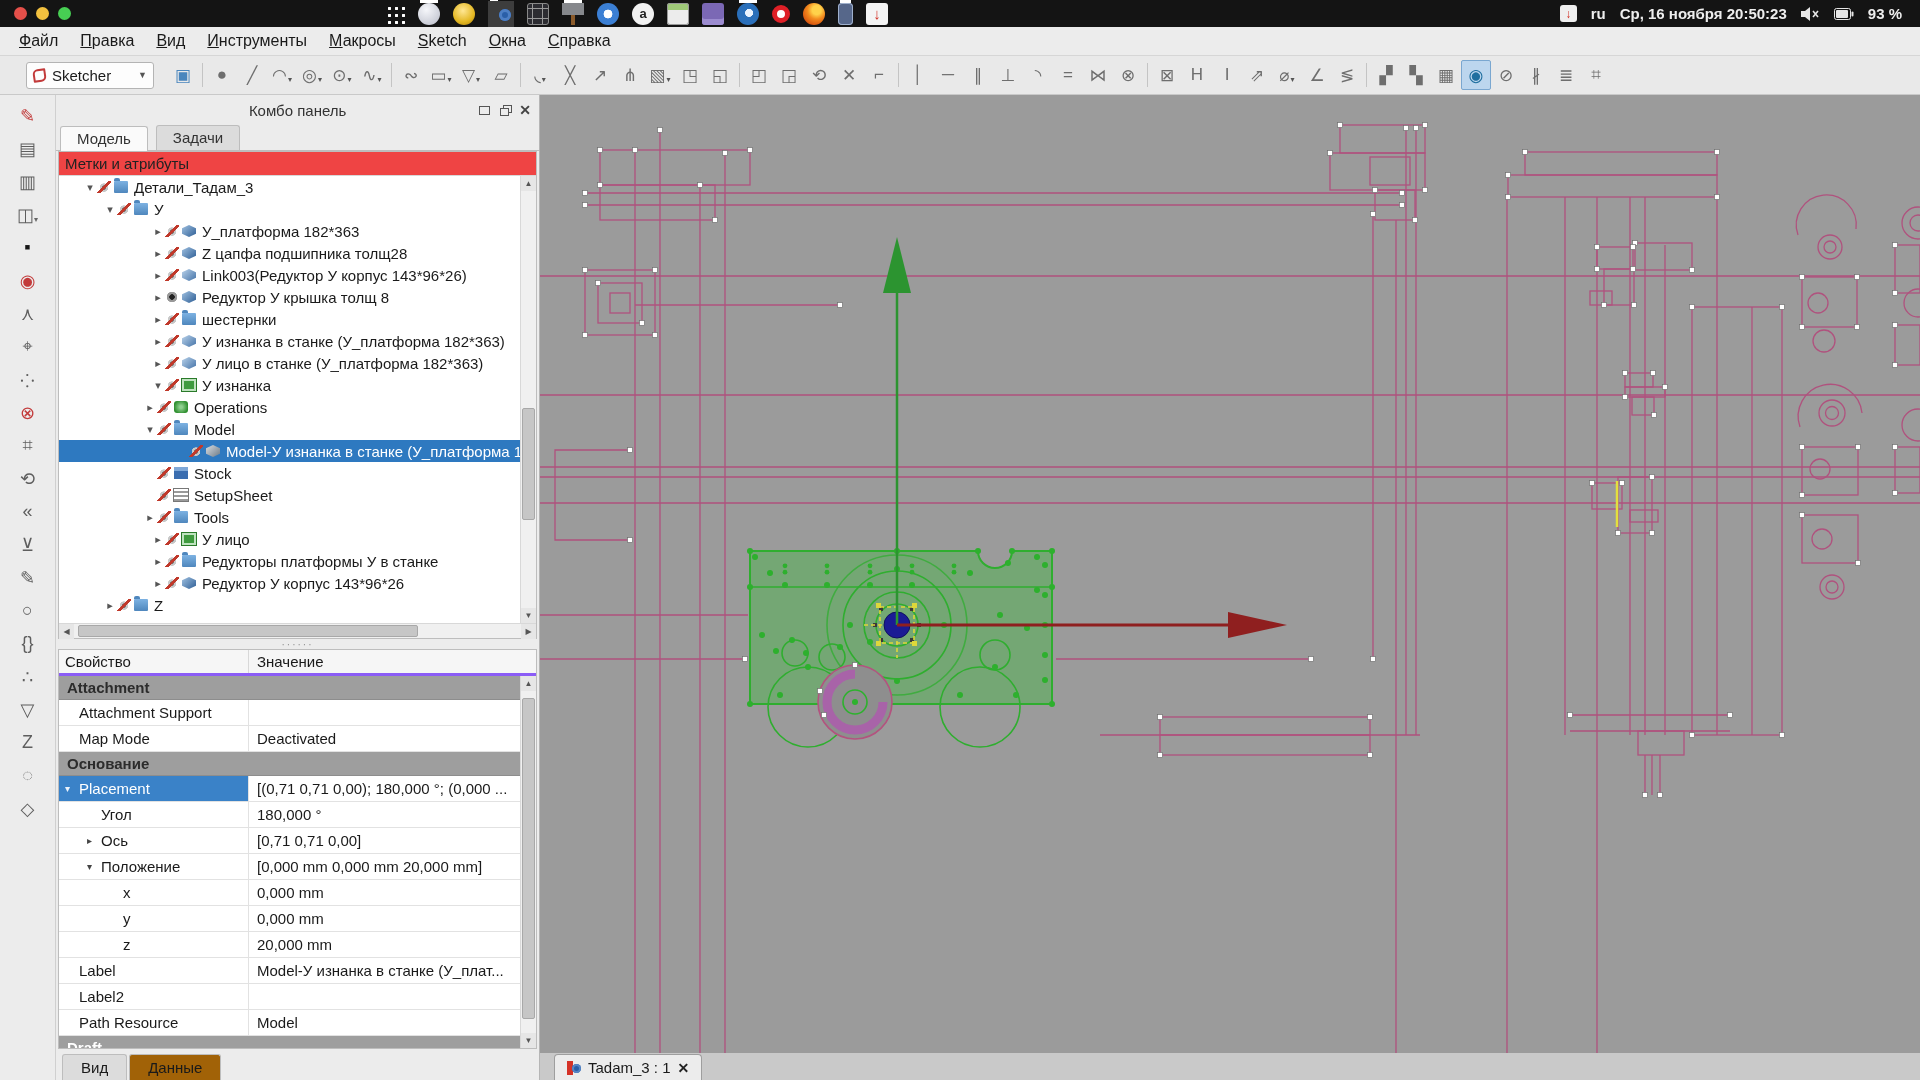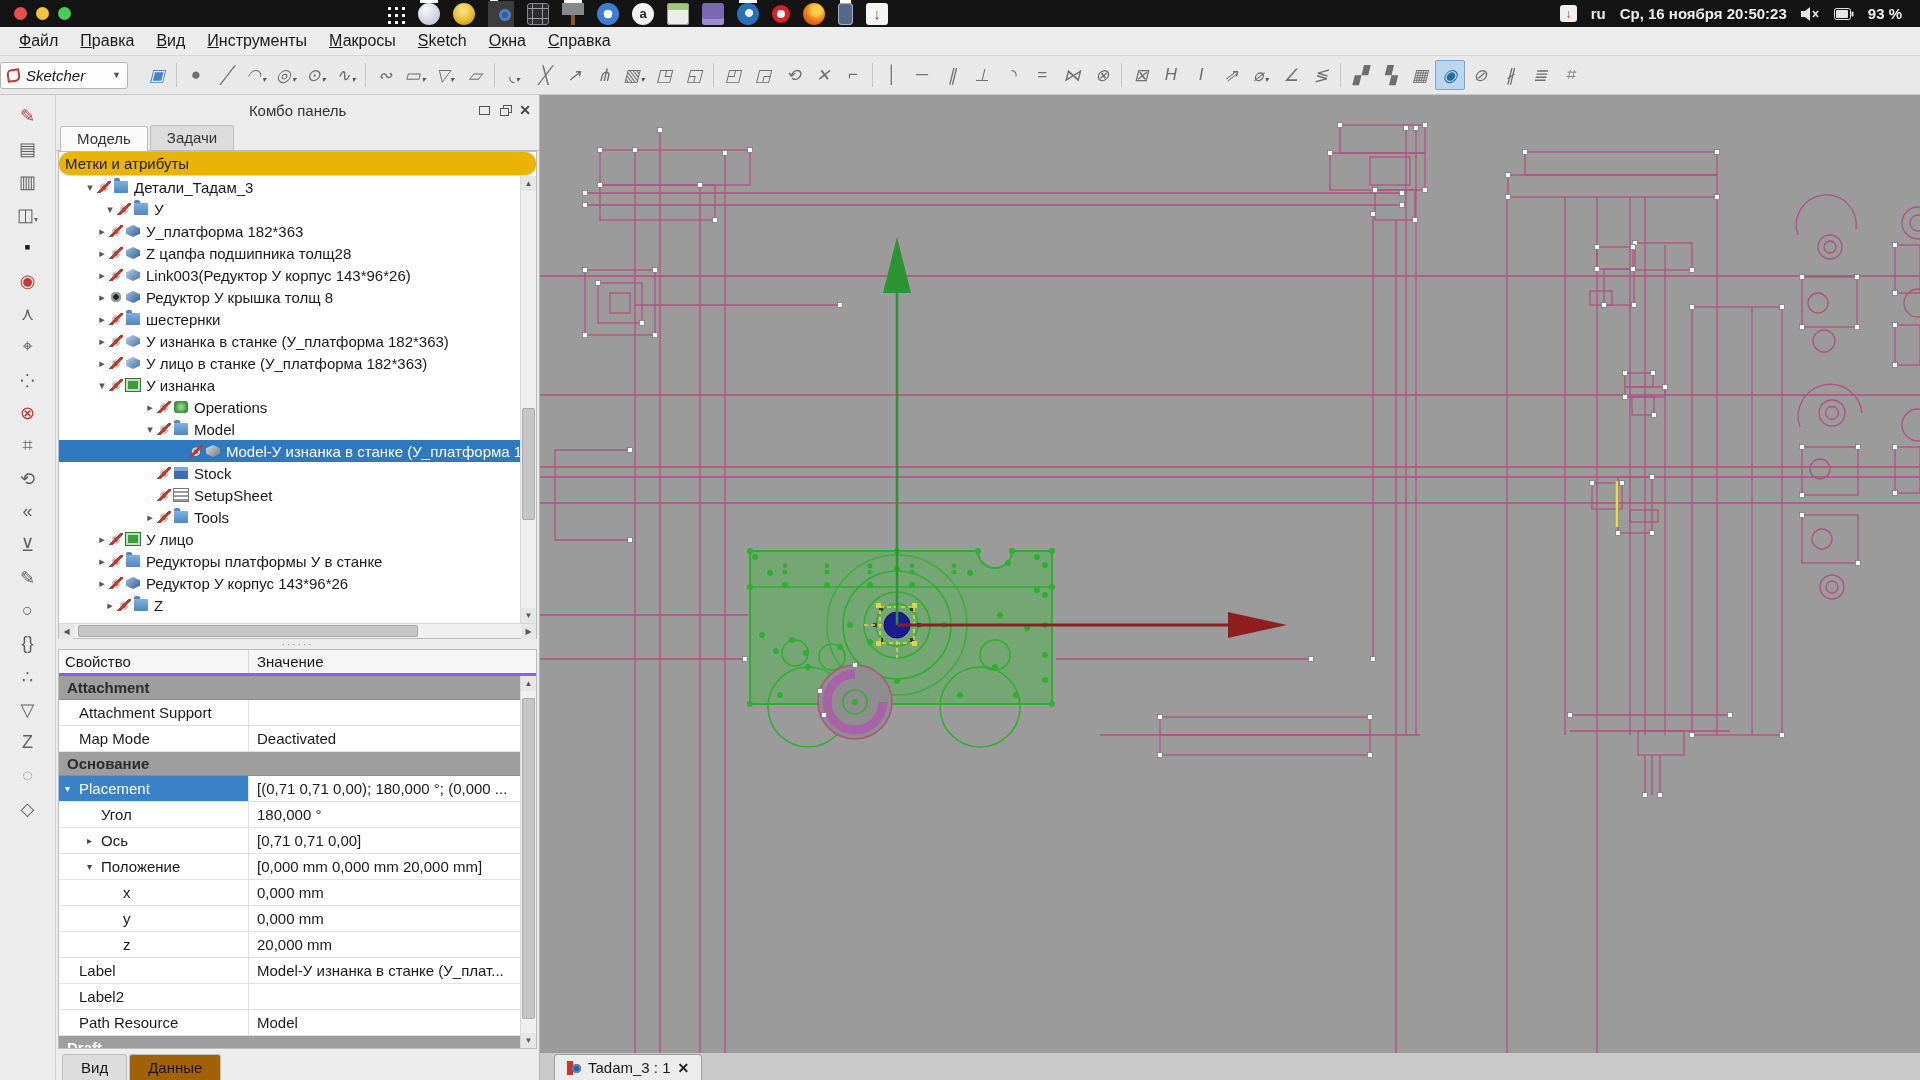--- a/index.html
+++ b/index.html
@@ -38,21 +38,21 @@
   .sys-right svg{display:block}
 
   
   .menubar { height:29px; background:#ececec; display:flex; align-items:center; gap:4px; padding-left:10px;
              border-bottom:1px solid #d6d6d6; flex:0 0 29px; }
   .menu-item { display:inline-block; padding:3px 9px; font-size:16px; }
   .menu-item::first-letter { text-decoration:underline; }
 
   
   .toolbar { height:39px; background:#e9e9e9; border-bottom:1px solid #c9c9c9; display:flex; align-items:center;
-             padding-left:0; flex:0 0 39px;font-style:italic; }
+             padding-left:26px; flex:0 0 39px; }
   .wb-combo { width:128px; height:27px; background:#fdfdfd; border:1px solid #b4b4b4; border-radius:3px;
               display:flex; align-items:center; gap:6px; padding:0 6px; margin-right:14px; }
   .wb-icon { width:13px; height:13px; border:2px solid #c23a3a; border-radius:5px 1px 5px 1px; transform:rotate(-8deg); flex:0 0 13px;}
   .wb-label { flex:1; font-size:15px; }
   .wb-arrow { font-size:9px; color:#555; }
   .tb-icons { display:flex; align-items:center; height:100%; }
   .tbi { display:inline-flex; align-items:center; justify-content:center; }
   .k-b { width:30px; height:30px; border-radius:3px; color:#6e6e6e; font-size:17px; }
   .k-sep { width:1px; height:24px; background:#c4c4c4; margin:0 4px; }
   .tbi.dd::after { content:"▾"; font-size:8px; color:#555; margin-left:1px; margin-top:8px; }
@@ -72,34 +72,34 @@
 
   
   .combo-panel { width:484px; flex:0 0 484px; background:#ececec; border-right:1px solid #b5b5b5;
                  display:flex; flex-direction:column; }
   .panel-title { height:30px; flex:0 0 30px; display:flex; align-items:center; padding:0 8px; }
   .panel-title .t { flex:1; text-align:center; font-size:15px; color:#333; }
   .wbtns { display:flex; gap:10px; align-items:center; }
   .wb-float { width:11px; height:9px; border:1.5px solid #555; display:inline-block; }
   .wb-restore { width:9px; height:8px; border:1.5px solid #555; display:inline-block; box-shadow:3px -3px 0 -1px #ececec,3px -3px 0 0 #555; margin-top:3px;}
   .wb-close { font-size:14px; color:#444; font-weight:bold; line-height:1; }
-  .panel-tabs { height:26px; flex:0 0 26px; display:flex; padding-left:4px; gap:2px; border-bottom:1px solid #bdbdbd; }
+  .panel-tabs { height:26px; flex:0 0 26px; display:flex; padding-left:4px; gap:8px; border-bottom:1px solid #bdbdbd; }
   .ptab { padding:3px 16px 0 16px; font-size:15px; background:#dcdcdc; border:1px solid #bdbdbd; border-bottom:none;
           border-radius:3px 3px 0 0; color:#333; }
   .ptab.active { background:#fafafa; position:relative; top:1px; }
 
   .tree-wrap { flex:0 0 488px; display:flex; flex-direction:column; background:#fff; border:1px solid #bdbdbd; margin:0 2px; min-height:0;}
   .tree-header { height:24px; flex:0 0 24px; display:flex; align-items:center; border-bottom:1px solid #d8d8d8; padding-left:6px;
-                 font-size:15px; color:#222; background:#eab308;border-radius:11px;}
+                 font-size:15px; color:#222; background:#ef4444;}
   .tree-body { flex:1; display:flex; min-height:0; }
   .tree-list { flex:1; overflow:hidden; position:relative; }
   .trow { height:22px; display:flex; align-items:center; white-space:nowrap; font-size:15px; }
   .trow .arrow { width:14px; display:inline-block; text-align:center; color:#555; font-size:11px; flex:0 0 14px;}
   .a-exp .arrow::before{content:"▾";} .a-col .arrow::before{content:"▸";}
-  .d0{padding-left:24px}.d1{padding-left:44px}.d2{padding-left:36px}.d3{padding-left:84px}.d4{padding-left:116px}
+  .d0{padding-left:24px}.d1{padding-left:44px}.d2{padding-left:92px}.d3{padding-left:84px}.d4{padding-left:116px}
   .eye { width:14px; height:12px; display:inline-block; margin-right:3px; flex:0 0 14px;
          background:radial-gradient(circle at 50% 55%, #777 0 2px, #c9c9c9 2.5px 4px, transparent 4.5px); }
   .eye-off { background:linear-gradient(135deg, transparent 44%, #c0392b 44% 58%, transparent 58%),
              radial-gradient(circle at 50% 55%, #777 0 2px, #c9c9c9 2.5px 4px, transparent 4.5px); }
   .eye-on  { background:radial-gradient(circle at 50% 50%, #222 0 2.5px, #999 3px 5px, transparent 5.5px); }
   .ticon { width:14px; height:12px; display:inline-block; margin-right:6px; position:relative; flex:0 0 14px;}
   .ic-folder{background:linear-gradient(#7db2e2,#4f87bd);border-radius:1px;}
   .ic-folder::before{content:"";position:absolute;top:-3px;left:0;width:6px;height:3px;background:#4f87bd;border-radius:2px 2px 0 0;}
   .ic-part{background:linear-gradient(135deg,#9fc0e0,#2f5f96);clip-path:polygon(50% 0,100% 28%,100% 72%,50% 100%,0 72%,0 28%);}
   .ic-link{background:linear-gradient(135deg,#b9d2ea,#4573a8);clip-path:polygon(50% 0,100% 28%,100% 72%,50% 100%,0 72%,0 28%);}

